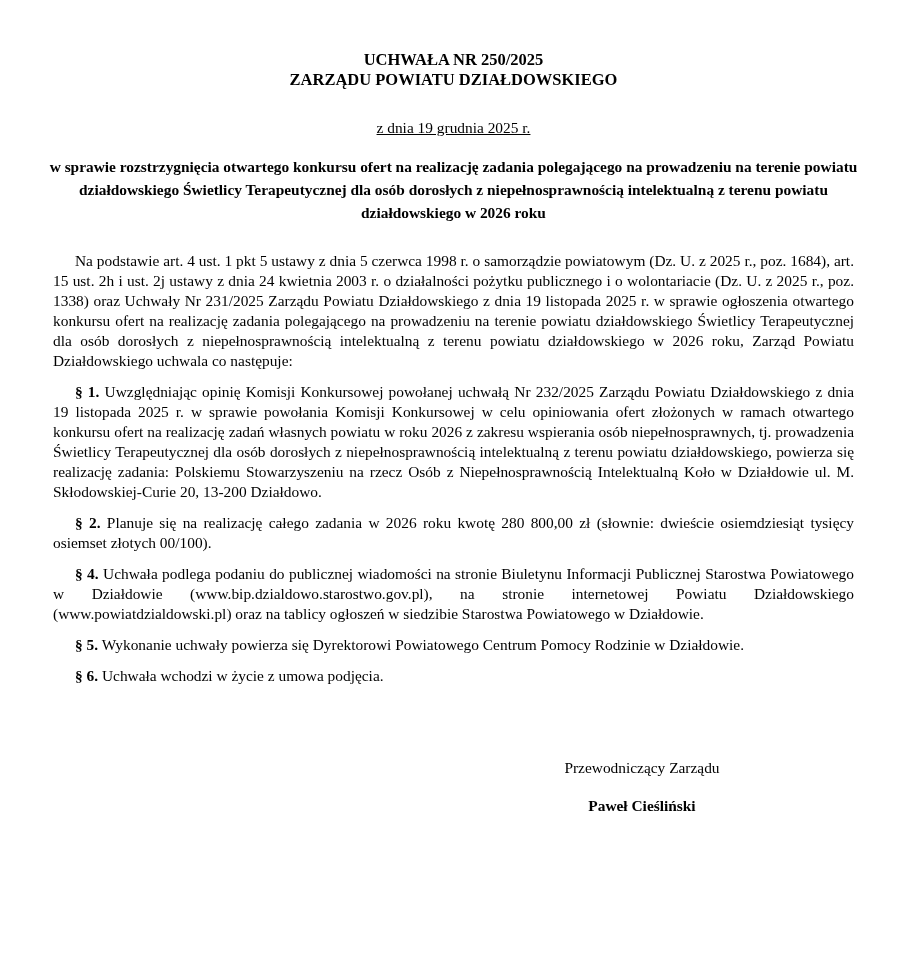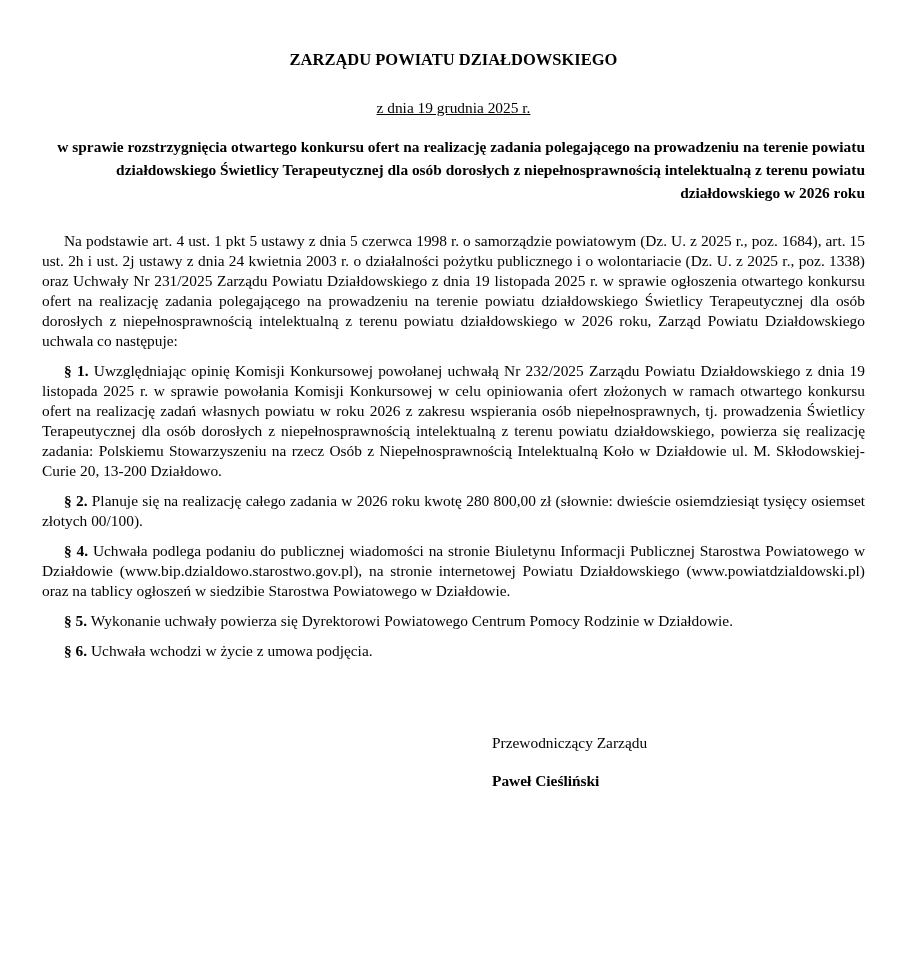--- a/index.html
+++ b/index.html
@@ -26,63 +26,64 @@
     line-height: 20px;
   }
   .date {
     text-align: center;
     font-size: 15.4px;
     line-height: 20px;
     margin-top: 28px;
     text-decoration: underline;
   }
   .subject {
-    text-align: right;
+    text-align: center;
     font-weight: bold;
     font-size: 15.4px;
     line-height: 23px;
     margin-top: 17px;
   }
   .body-text p {
     font-size: 15.4px;
     line-height: 20px;
     text-align: justify;
     text-justify: inter-word;
-    margin: 0;
+    margin: 11px;
   }
   p.preamble {
     margin-top: 27px;
     text-indent: 22px;
   }
   p.section {
     margin-top: 10px;
     text-indent: 22px;
   }
   .sec-marker {
     font-weight: bold;
   }
   .signature {
     margin-top: 72px;
     margin-left: 450px;
     width: 300px;
-    text-align: left;
+    text-align: center;
     font-size: 15.4px;
     line-height: 20px;
   }
   .sig-name {
     margin-top: 18px;
     font-weight: bold;
   }
 </style>
 </head>
 <body>
 
 <div class="page">
 
   <div class="doc-header">
+    <div class="title">UCHWAŁA NR 250/2025</div>
     <div class="title">ZARZĄDU POWIATU DZIAŁDOWSKIEGO</div>
     <div class="date">z dnia 19 grudnia 2025 r.</div>
     <div class="subject">w sprawie rozstrzygnięcia otwartego konkursu ofert na realizację zadania polegającego na prowadzeniu na terenie powiatu działdowskiego Świetlicy Terapeutycznej dla osób dorosłych z niepełnosprawnością intelektualną z terenu powiatu działdowskiego w 2026 roku</div>
   </div>
 
   <div class="body-text">
     <p class="preamble">Na podstawie art. 4 ust. 1 pkt 5 ustawy z dnia 5 czerwca 1998 r. o samorządzie powiatowym (Dz. U. z 2025 r., poz. 1684), art. 15 ust. 2h i ust. 2j ustawy z dnia 24 kwietnia 2003 r. o działalności pożytku publicznego i o wolontariacie (Dz. U. z 2025 r., poz. 1338) oraz Uchwały Nr 231/2025 Zarządu Powiatu Działdowskiego z dnia 19 listopada 2025 r. w sprawie ogłoszenia otwartego konkursu ofert na realizację zadania polegającego na prowadzeniu na terenie powiatu działdowskiego Świetlicy Terapeutycznej dla osób dorosłych z niepełnosprawnością intelektualną z terenu powiatu działdowskiego w 2026 roku, Zarząd Powiatu Działdowskiego uchwala co następuje:</p>
 
     <p class="section"><span class="sec-marker">§ 1.</span> <span>Uwzględniając opinię Komisji Konkursowej powołanej uchwałą Nr 232/2025 Zarządu Powiatu Działdowskiego z dnia 19 listopada 2025 r. w sprawie powołania Komisji Konkursowej w celu opiniowania ofert złożonych w ramach otwartego konkursu ofert na realizację zadań własnych powiatu w roku 2026 z zakresu wspierania osób niepełnosprawnych, tj. prowadzenia Świetlicy Terapeutycznej dla osób dorosłych z niepełnosprawnością intelektualną z terenu powiatu działdowskiego, powierza się realizację zadania: Polskiemu Stowarzyszeniu na rzecz Osób z Niepełnosprawnością Intelektualną Koło w Działdowie ul. M. Skłodowskiej-Curie 20, 13-200 Działdowo.</span></p>
 

